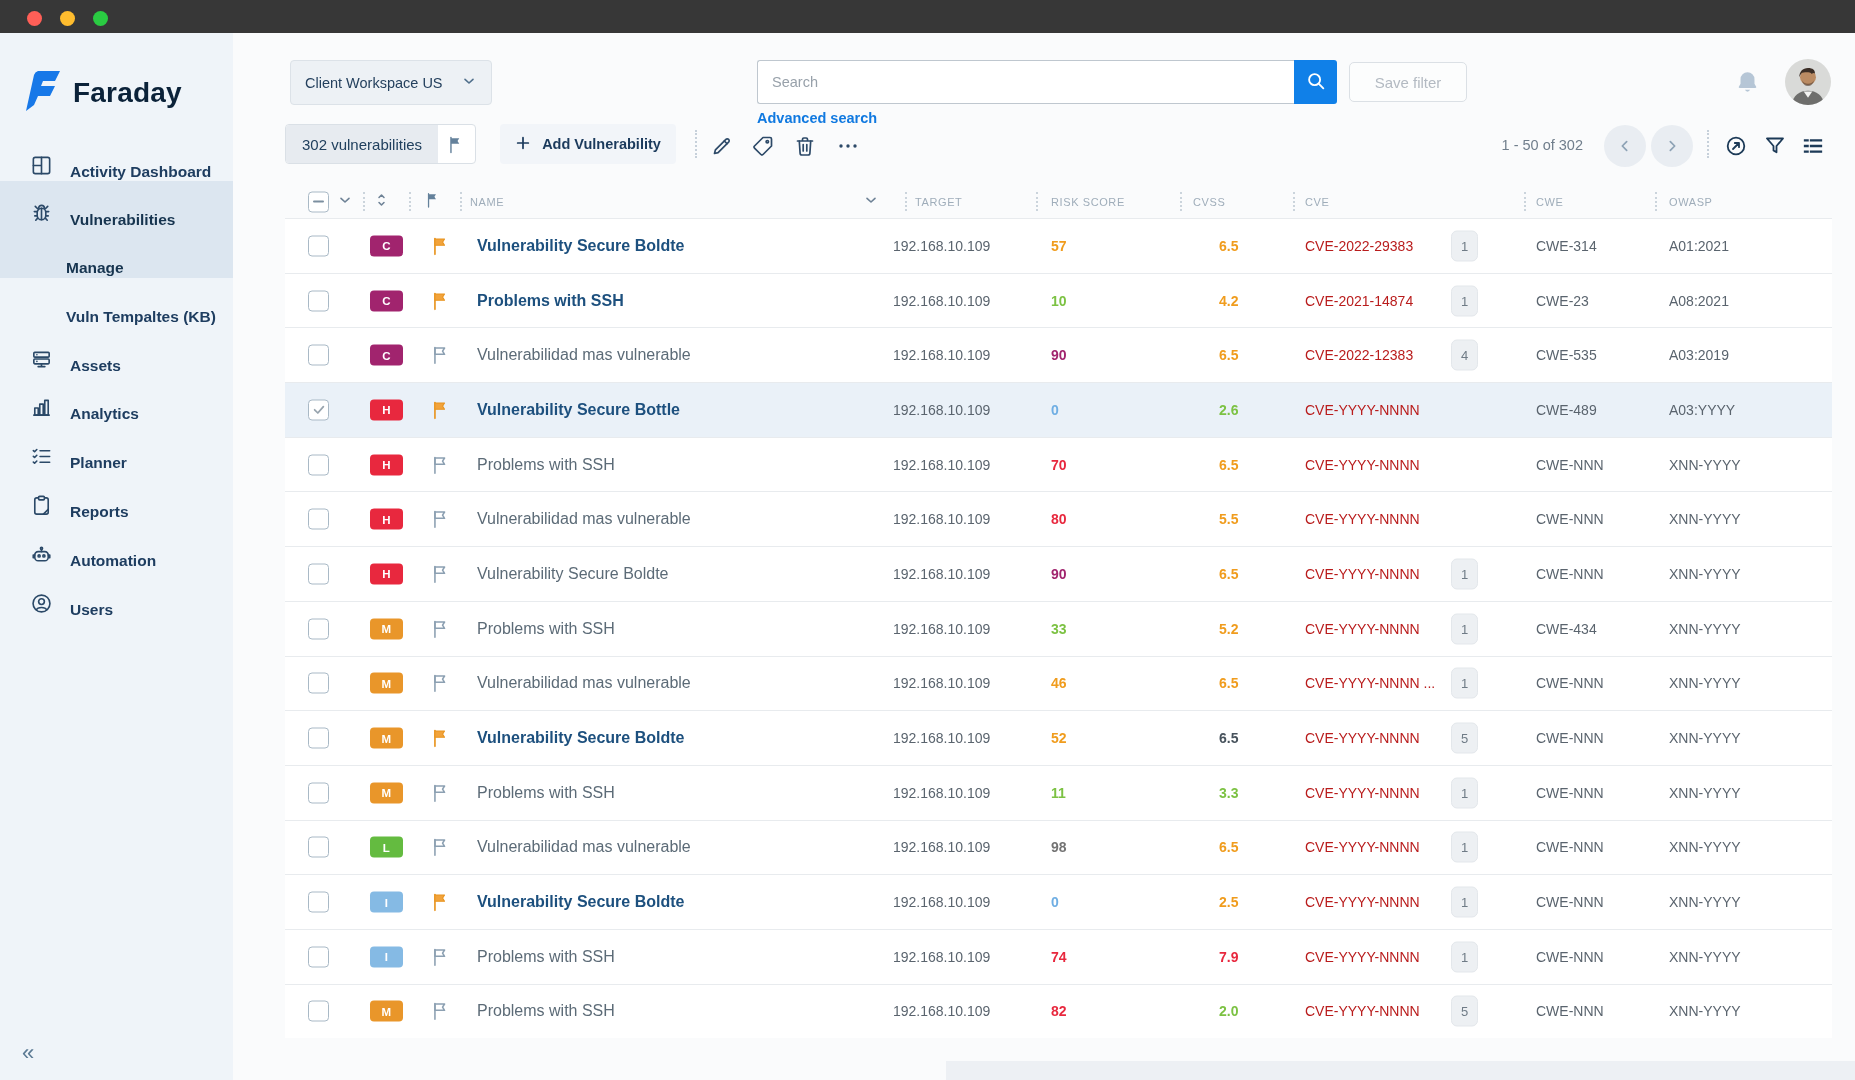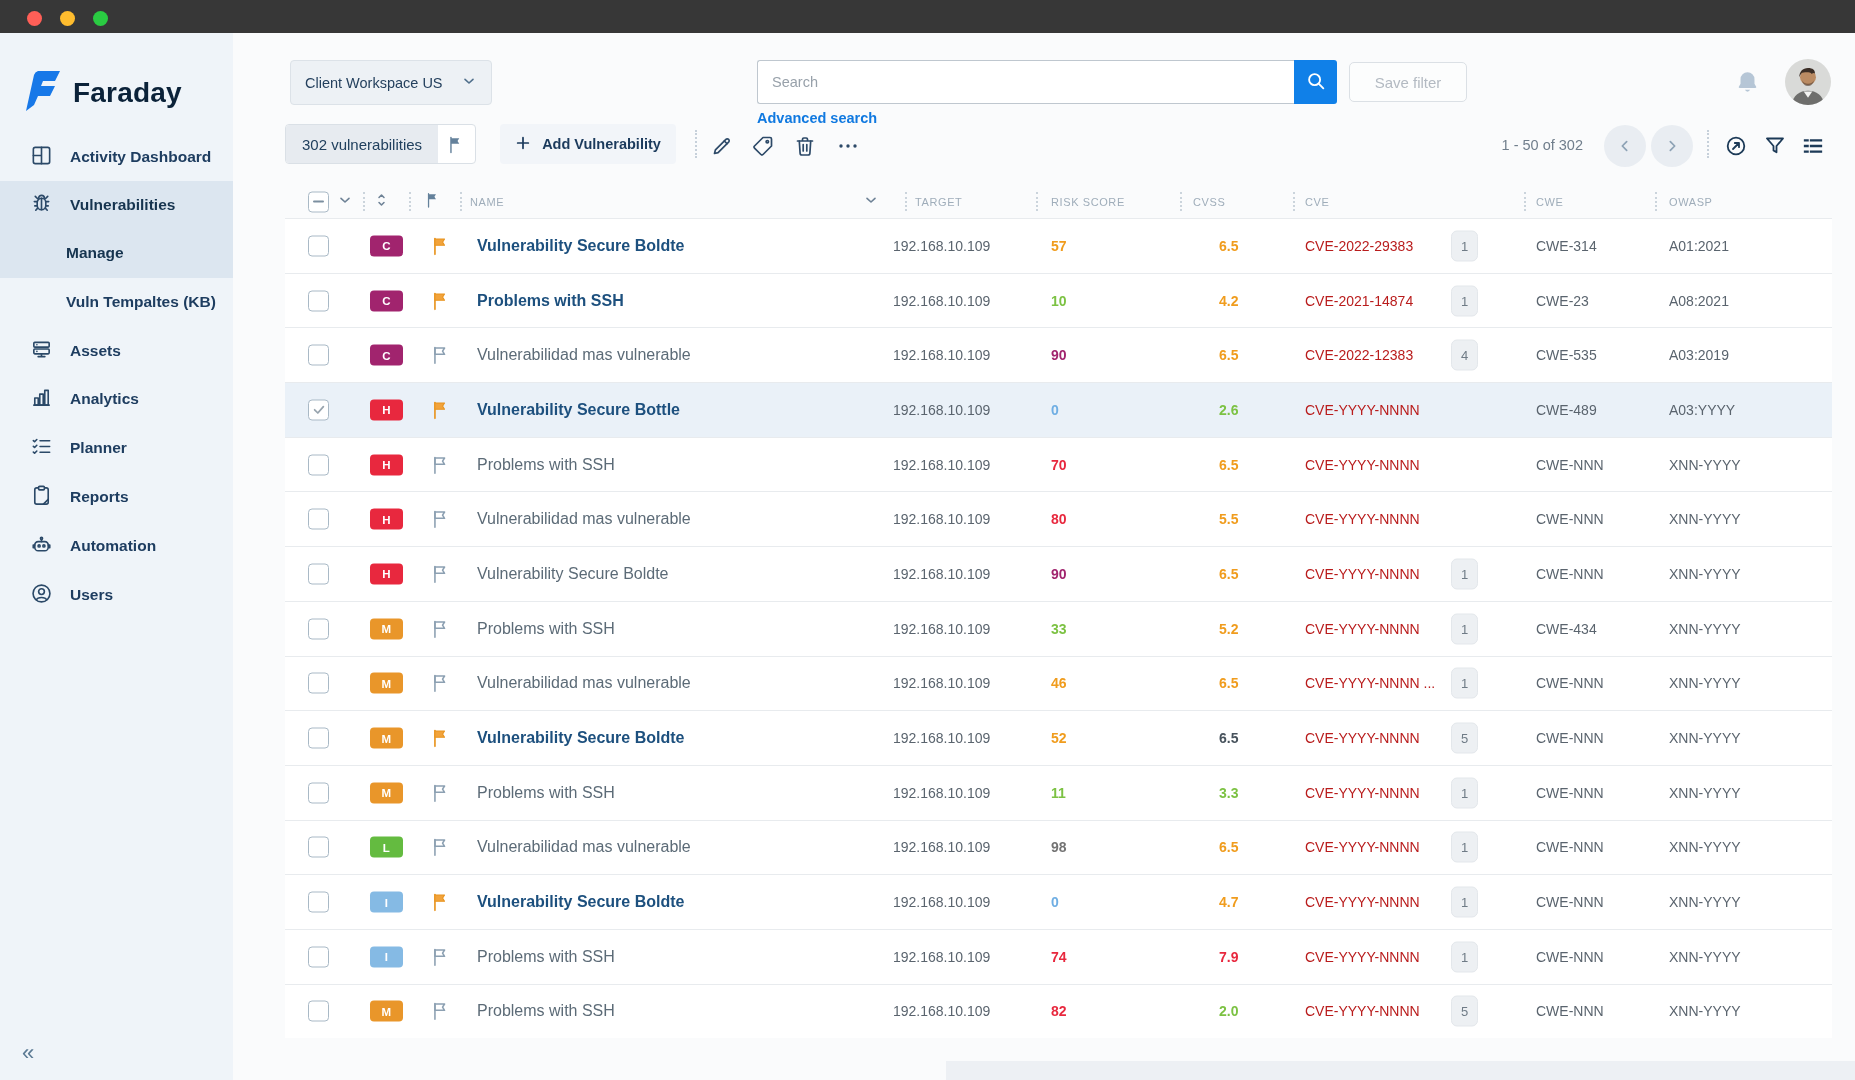--- a/index.html
+++ b/index.html
@@ -13,21 +13,21 @@
   .light.yellow { left:60px; background:#FEBC2E; }
   .light.green { left:93px; background:#2ACB42; }
 
   .app { position:absolute; top:33px; left:0; right:0; bottom:0; }
 
   
   .sidebar { position:absolute; top:0; left:0; width:233px; height:100%; background:#EFF4F9; }
   .logo { position:absolute; top:38px; left:26px; display:flex; align-items:center; gap:13px; }
   .logo-text { font-size:28px; font-weight:700; color:#0B2239; letter-spacing:.2px; }
   .nav-highlight { position:absolute; top:148px; left:0; width:100%; height:97px; background:#DCE6F0; }
-  .nav-item { position:absolute; left:0; width:100%; height:48px; display:flex; align-items:center; padding-left:30px; gap:17px; font-size:15.5px; color:#1E3D60; font-weight:600; cursor:pointer; }
+  .nav-item { position:absolute; left:0; width:100%; height:48px; display:flex; align-items:flex-end; padding-left:30px; gap:17px; font-size:15.5px; color:#1E3D60; font-weight:600; cursor:pointer; }
   .nav-item.sub { padding-left:66px; }
   .nav-item.bold { font-weight:700; color:#16344F; }
   .nav-item svg { flex:0 0 auto; }
   .collapse-btn { position:absolute; bottom:14px; left:22px; font-size:22px; color:#5B7A94; cursor:pointer; letter-spacing:-2px; }
 
   
   .content { position:absolute; top:0; left:233px; right:0; bottom:0; background:#FAFBFC; }
 
   .workspace { position:absolute; left:57px; top:27px; width:202px; height:45px; background:#EDF1F5; border:1px solid #DCE2E8; border-radius:4px; display:flex; align-items:center; justify-content:space-between; padding:0 14px; font-size:14.5px; color:#25415E; cursor:pointer; }
 
@@ -585,21 +585,21 @@
     <span class="flag">
       <svg width="21" height="21" viewBox="0 0 24 24">
                 <path d="M4.5 21.5V3.5" stroke="#E8941F" stroke-width="1.9" stroke-linecap="round"></path>
                 <path d="M4.5 4h11l-2.3 3.6 2.3 3.6h-11z" fill="#F2A33B" stroke="#E8941F" stroke-width="1.2" stroke-linejoin="round"></path>
               </svg>
     </span>
 
     <span class="cell c-name bold">Vulnerability Secure Boldte</span>
     <span class="cell c-target">192.168.10.109</span>
     <span class="cell c-risk" style="color: rgb(111, 174, 227);">0</span>
-    <span class="cell c-cvss" style="color: rgb(240, 156, 29);">4.7</span>
+    <span class="cell c-cvss" style="color: rgb(240, 156, 29);">2.5</span>
     <span class="cell c-cve">CVE-YYYY-NNNN</span>
     <span class="cell c-count">1</span>
     <span class="cell c-cwe">CWE-NNN</span>
     <span class="cell c-owasp">XNN-YYYY</span>
   </div>
           <div class="trow">
     <span class="cbx">
       
     </span>
     <span class="sev" style="background: rgb(133, 186, 228);">I</span>

